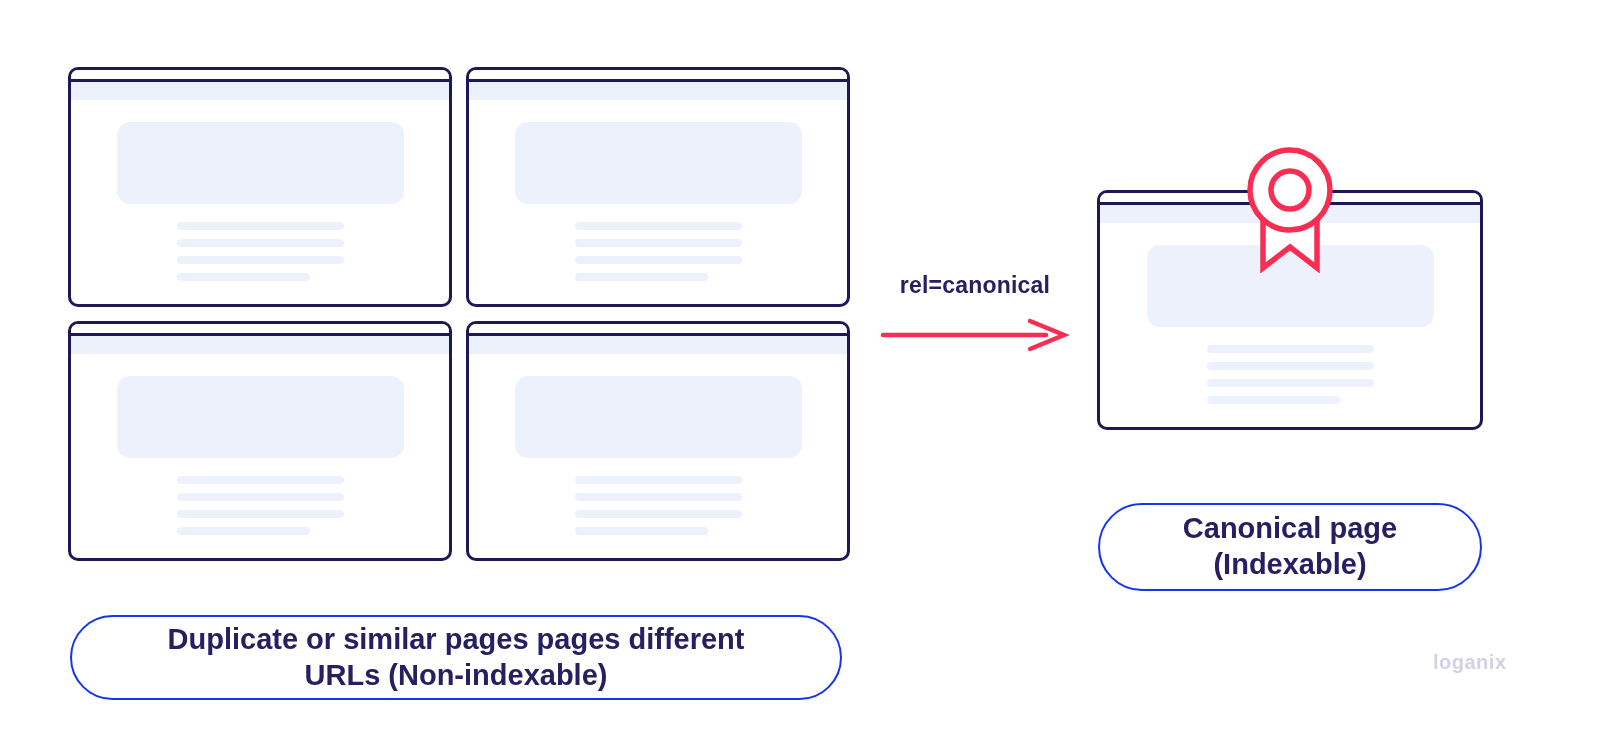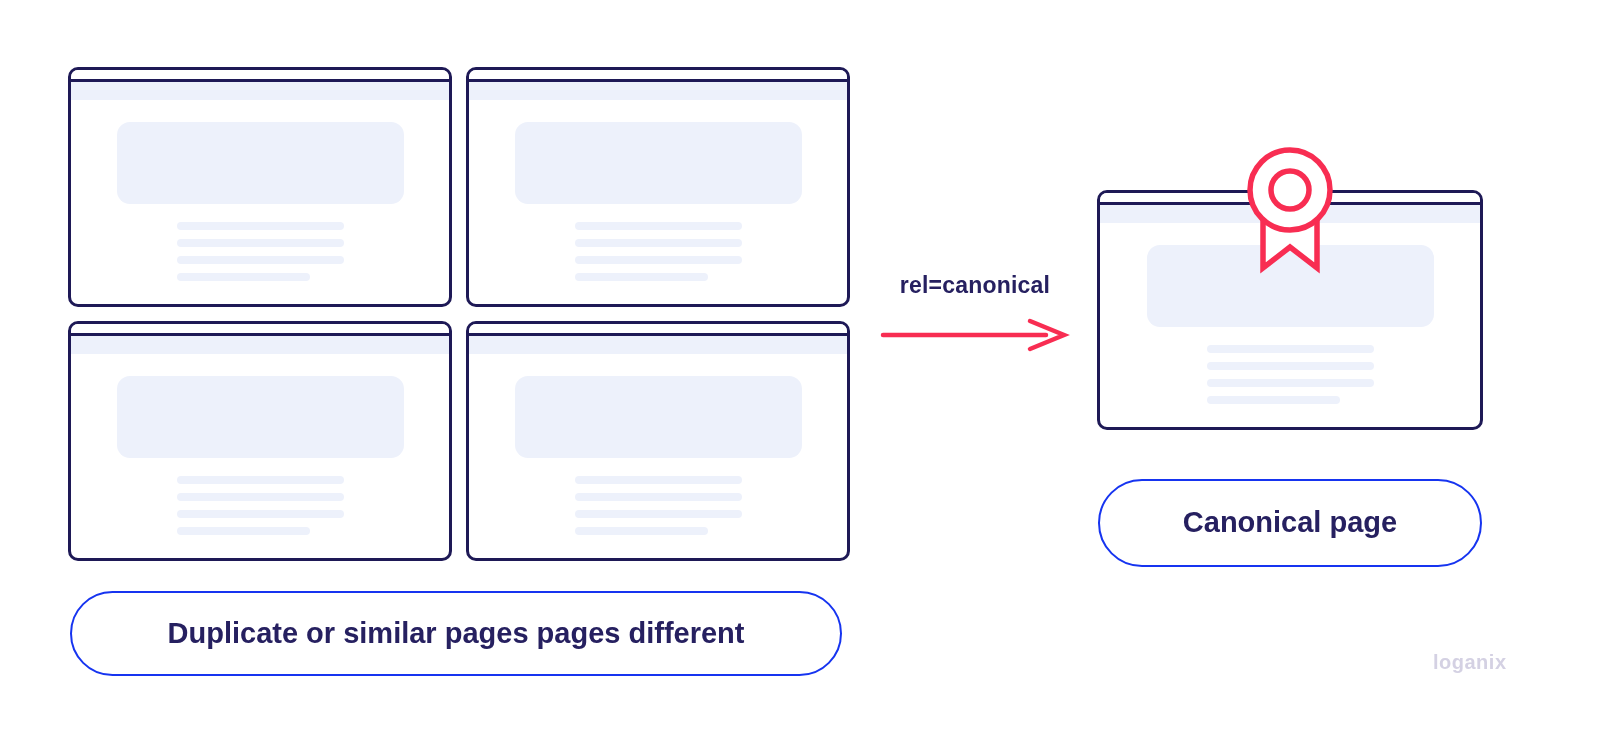--- a/index.html
+++ b/index.html
@@ -87,20 +87,21 @@
     position:absolute;
     background:#ffffff;
     border:2.5px solid var(--blue);
     display:flex;flex-direction:column;
     align-items:center;justify-content:center;
     text-align:center;
     font-weight:bold;
     color:var(--ink);
     font-size:29px;
     line-height:1.24;
+    margin-top:24px;
   }
   .pill span{display:block;}
   #pill-left{
     left:70px;top:591px;
     width:772px;height:85px;
     border-radius:46px;
   }
   #pill-right{
     left:1098px;top:479px;
     width:384px;height:88px;
@@ -211,21 +212,23 @@
 
       <circle cx="46" cy="46" r="40" fill="#ffffff" stroke="#f82d52" stroke-width="5.5"></circle>
 
       <circle cx="46" cy="46" r="19" fill="#ffffff" stroke="#f82d52" stroke-width="5.5"></circle>
     </svg>
 
   </section>
 
   <div class="pill" id="pill-left">
     <span>Duplicate or similar pages pages different</span>
+    <span>URLs (Non-indexable)</span>
   </div>
 
   <div class="pill" id="pill-right">
     <span>Canonical page</span>
+    <span>(Indexable)</span>
   </div>
 
   <div class="logo">loganix</div>
 
 </div>
 
 </body></html>

